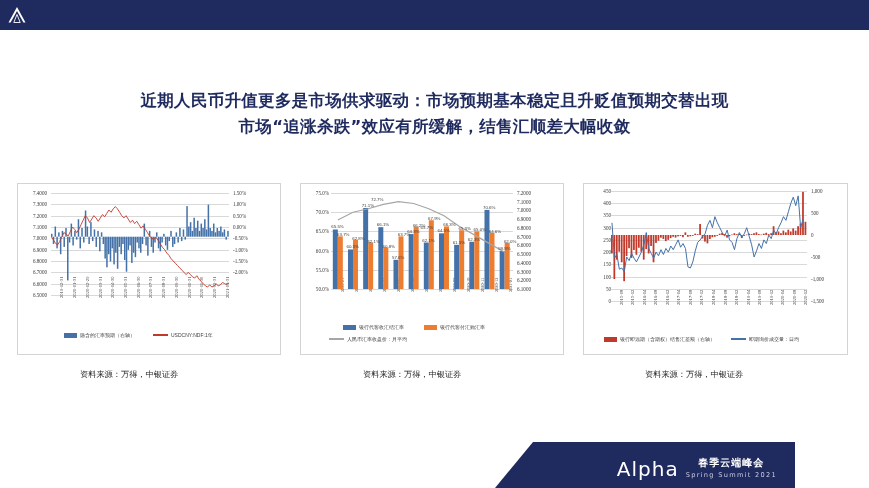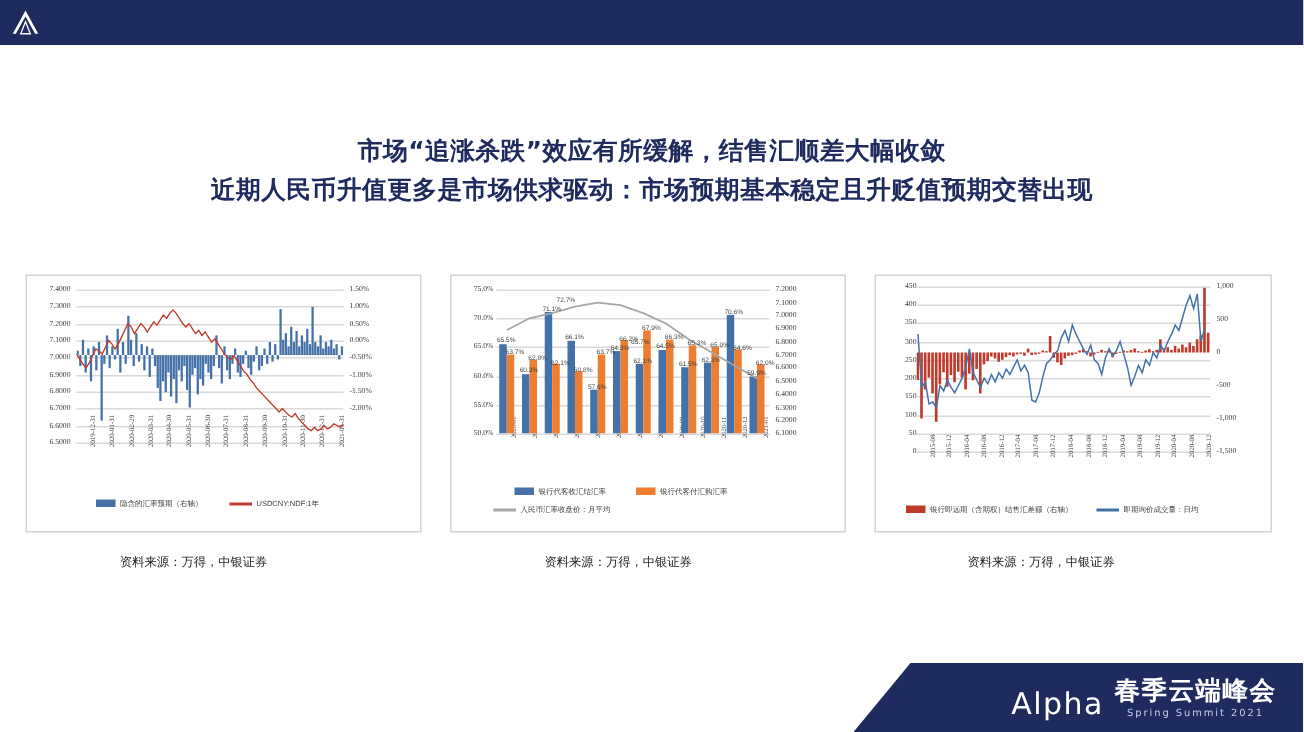--- a/index.html
+++ b/index.html
@@ -51,53 +51,53 @@
   .dlabel{position:absolute;font-size:4.4px;color:#404040;white-space:nowrap;font-family:"Liberation Sans",sans-serif;}
   
   .src{
     position:absolute;top:369px;font-size:8.2px;color:#1f1f1f;
     font-family:"DejaVu Sans","Liberation Sans",sans-serif;white-space:nowrap;
   }
   #src1{left:80px;}
   #src2{left:363px;}
   #src3{left:645px;}
   
-  .footer{position:absolute;left:0;bottom:0;width:869px;height:46px;overflow:hidden;}
+  .footer{position:absolute;left:0;bottom:0;width:795px;height:46px;overflow:hidden;}
   .footer-shape{
     position:absolute;right:0;bottom:0;width:300px;height:46px;background:#1f2a5e;
     clip-path:polygon(38px 0,300px 0,300px 46px,0 46px);
   }
   .footer-inner{
     position:absolute;right:18px;bottom:9px;display:flex;align-items:flex-end;gap:7px;
   }
   .alpha-word{
     color:#ffffff;font-size:20px;letter-spacing:1px;line-height:20px;
     font-family:"DejaVu Sans","Liberation Sans",sans-serif;
   }
   .cn-block{display:flex;flex-direction:column;align-items:center;line-height:1;}
-  .cn-main{color:#ffffff;font-size:17px;font-weight:bold;letter-spacing:1px;
-    font-family:Liberation Sans, sans-serif;}
+  .cn-main{color:#ffffff;font-size:10px;font-weight:bold;letter-spacing:1px;
+    font-family:Liberation Mono, monospace;}
   .cn-sub{color:#c9cde4;font-size:6.6px;letter-spacing:1.3px;margin-top:3px;
     font-family:"DejaVu Sans","Liberation Sans",sans-serif;}
 </style>
 </head>
 <body>
 
 <div class="topbar">
   <div class="topbar-logo">
     <svg width="20" height="18" viewBox="0 0 20 18" aria-hidden="true">
       <path d="M10 1 L18.5 16.5 L16.4 16.5 L10 5 L3.6 16.5 L1.5 16.5 Z" fill="#ffffff"></path>
       <path d="M10 8.5 L13.2 16.5 L6.8 16.5 Z" fill="none" stroke="#ffffff" stroke-width="0.9"></path>
     </svg>
   </div>
 </div>
 
 <div class="heading">
+  <div>近期人民币升值更多是市场供求驱动：市场预期基本稳定且升贬值预期交替出现</div>
   <div>市场“追涨杀跌”效应有所缓解，结售汇顺差大幅收敛</div>
-  <div>近期人民币升值更多是市场供求驱动：市场预期基本稳定且升贬值预期交替出现</div>
 </div>
 
 <div class="panels">
 
   <div class="panel" id="panel1">
     <div class="plot" id="p1-axes" style="left:33px;top:9px;width:178px;height:102px;"></div>
     <div id="p1-yticks"></div>
     <div id="p1-y2ticks"></div>
     <div id="p1-xticks"></div>
     <div class="legend" style="left:46px;top:148px;">

